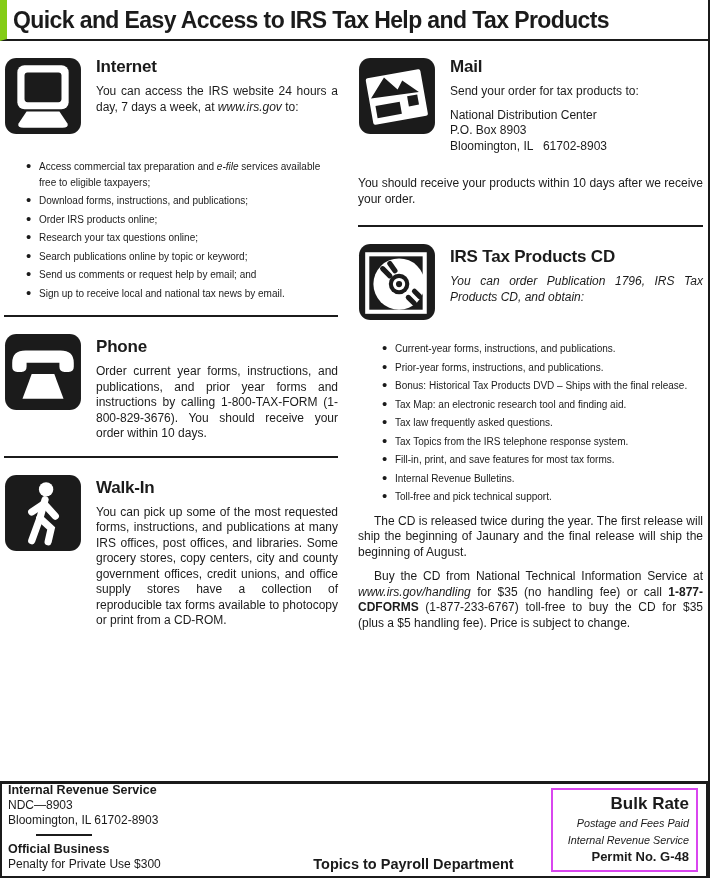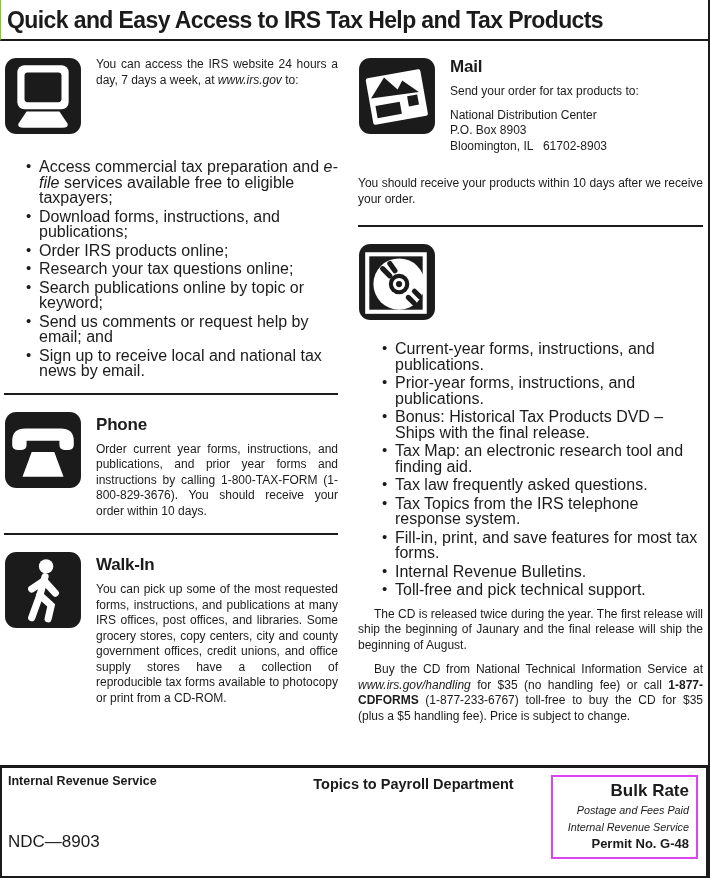--- a/index.html
+++ b/index.html
@@ -8,21 +8,21 @@
     font-family:"Liberation Sans", sans-serif;color:#1b1b1b;
     position:relative;overflow:hidden;
   }
   .page{
     position:absolute;inset:0;
     border-right:2px solid #1b1b1b;
     box-sizing:border-box;
   }
   
   .masthead{
-    border-left:1px solid #84cc16;
+    border-left:7px solid #84cc16;
     border-bottom:2px solid #1b1b1b;
     padding:7px 8px 5px 6px;
   }
   .masthead h1{
     margin:0;font-size:23px;font-weight:bold;letter-spacing:-0.6px;
     white-space:nowrap;
   }
   
   .columns{display:flex;align-items:flex-start;}
   .col-left{width:352px;box-sizing:border-box;padding:0 14px 0 4px;}
@@ -31,46 +31,46 @@
   .icon{width:78px;height:78px;flex:none;}
   .sec-text{margin-left:14px;min-width:0;}
   .sec-text.pad-top{padding-top:4px;}
   h2{margin:0 0 7px 0;font-size:17px;font-weight:bold;letter-spacing:-0.2px;}
   p{margin:0;font-size:12px;line-height:15.5px;}
   .just{text-align:justify;}
   .italic{font-style:italic;}
   .bold{font-weight:bold;}
   ul.bullets{list-style:none;margin:0;padding:0;}
   ul.bullets li{
-    position:relative;padding-left:13px;font-size:16px;line-height:15.5px;
+    position:relative;padding-left:13px;font-size:10px;line-height:15.5px;
     margin-bottom:3px;
   }
   ul.bullets li::before{
     content:"\2022";position:absolute;left:0;top:-1px;font-size:15px;
   }
   .col-left ul.bullets{margin:24px 0 0 22px;}
   .col-right ul.bullets{margin:20px 0 0 24px;}
   hr.rule{border:none;border-top:2px solid #1b1b1b;margin:0;}
   .col-left hr.rule{margin:14px 0 2px 0;}
   .col-right hr.rule{margin:18px 0 2px 0;}
   .addr{margin-top:8px;}
   .addr div{font-size:12px;line-height:15.5px;white-space:pre-wrap;}
   .note{margin-top:22px;}
   .indent{ text-indent:16px; }
   .para{margin-top:9px;}
   
   .footer{
-    position:absolute;left:0;right:0;bottom:0;height:113px;
+    position:absolute;left:0;right:0;bottom:0;height:97px;
     border:2px solid #1b1b1b;border-top-width:3px;
-    box-sizing:border-box;display:flex;align-items:flex-start;
+    box-sizing:border-box;display:flex;align-items:flex-end;
     padding:6px 8px 4px 6px;background:#fff;
   }
   .f-left{width:268px;flex:none;}
   .f-left .b12{font-size:12.5px;font-weight:bold;line-height:15px;}
-  .f-left .r12{font-size:17px;line-height:15px;margin-top:45px;}
+  .f-left .r12{font-size:12px;line-height:15px;}
   .f-mini-rule{width:56px;border-top:2px solid #1b1b1b;margin:6px 0 6px 28px;}
   .f-center{flex:1;text-align:center;font-size:14.5px;font-weight:bold;padding-top:2px;}
   .f-bulk{
     flex:none;width:132px;border:2px solid #d946ef;
     padding:3px 7px 4px 4px;text-align:right;margin-top:1px;
   }
   .f-bulk .rate{font-size:17px;font-weight:bold;line-height:22px;}
   .f-bulk .small{font-size:10.8px;line-height:16.5px;font-style:italic;}
   .f-bulk .permit{font-size:13px;font-weight:bold;line-height:18px;}
 </style>
@@ -90,20 +90,21 @@
       <div class="sec">
         <span class="icon">
           <svg viewBox="0 0 76 76" width="78" height="78" aria-hidden="true">
             <rect x="1" y="1" width="74" height="74" rx="11" fill="#1b1b1b"></rect>
             <rect x="13" y="8" width="50" height="43" rx="7" fill="#ffffff"></rect>
             <rect x="20" y="15" width="36" height="29" rx="3" fill="#1b1b1b"></rect>
             <path d="M22 53 L54 53 L62 65 Q63 69 57 69 L19 69 Q13 69 14 65 Z" fill="#ffffff"></path>
           </svg>
         </span>
         <div class="sec-text">
+          <h2>Internet</h2>
           <p class="just"><span>You can access the IRS website 24 hours a day, 7 days a week, at </span><span class="italic">www.irs.gov</span><span> to:</span></p>
         </div>
       </div>
 
       <ul class="bullets">
         <li><span>Access commercial tax preparation and </span><span class="italic">e-file</span><span> services available free to eligible taxpayers;</span></li>
         <li>Download forms, instructions, and publications;</li>
         <li>Order IRS products online;</li>
         <li>Research your tax questions online;</li>
         <li>Search publications online by topic or keyword;</li>
@@ -190,20 +191,24 @@
               <path d="M24 25 L31 32"></path>
               <path d="M31 20 L36 27"></path>
               <path d="M49 53 L55 59"></path>
               <path d="M55 47 L60 52"></path>
             </g>
             <circle cx="40" cy="40" r="10" fill="#1b1b1b"></circle>
             <circle cx="40" cy="40" r="6" fill="#ffffff"></circle>
             <circle cx="40" cy="40" r="3" fill="#1b1b1b"></circle>
           </svg>
         </span>
+        <div class="sec-text pad-top">
+          <h2>IRS Tax Products CD</h2>
+          <p class="italic just">You can order Publication 1796, IRS Tax Products CD, and obtain:</p>
+        </div>
       </div>
 
       <ul class="bullets">
         <li>Current-year forms, instructions, and publications.</li>
         <li>Prior-year forms, instructions, and publications.</li>
         <li>Bonus: Historical Tax Products DVD – Ships with the final release.</li>
         <li>Tax Map: an electronic research tool and finding aid.</li>
         <li>Tax law frequently asked questions.</li>
         <li>Tax Topics from the IRS telephone response system.</li>
         <li>Fill-in, print, and save features for most tax forms.</li>

